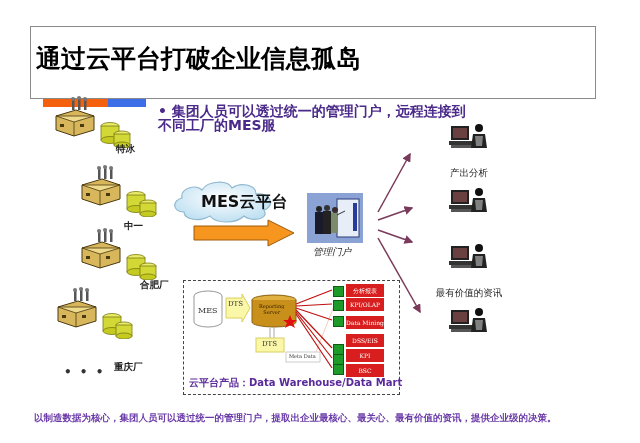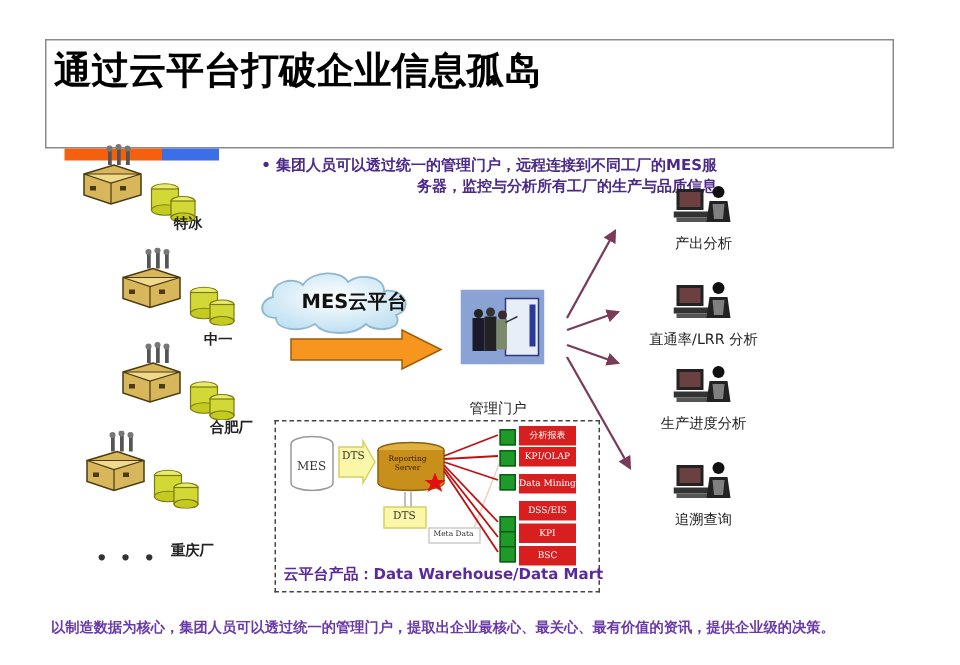--- a/index.html
+++ b/index.html
@@ -7,40 +7,40 @@
     width: 640px; height: 443px; position: relative; overflow: hidden;
     background: #ffffff;
     font-family: "DejaVu Sans", "Liberation Sans", sans-serif;
   }
   .abs { position: absolute; }
   .title-box {
     left: 30px; top: 26px; width: 566px; height: 73px;
     border: 1px solid #8a8a8a; box-sizing: border-box; background: #fff;
   }
   .title-text {
-    left: 36px; top: 30px; font-size: 25px; font-weight: bold; color: #000;
+    left: 36px; top: 42px; font-size: 25px; font-weight: bold; color: #000;
     letter-spacing: 0px; white-space: nowrap; font-family: Liberation Mono, monospace;
   }
   .bar-orange { left: 43px; top: 99px; width: 65px; height: 8px; background: #f4600c; }
   .bar-blue { left: 108px; top: 99px; width: 38px; height: 8px; background: #3c6ee8; }
 
   .bullet {
-    left: 158px; top: 104px; width: 320px; font-size: 10px; font-weight: bold;
-    color: #4b2a8a; line-height: 14px; text-align: right;
+    left: 158px; top: 104px; width: 320px; font-size: 14px; font-weight: bold;
+    color: #4b2a8a; line-height: 14px;
   }
   .factory { width: 90px; height: 52px; }
   .plant-label { font-size: 9.5px; font-weight: bold; color: #222; white-space: nowrap; }
   .dots { font-size: 12px; font-weight: bold; color: #333; letter-spacing: 2px; }
 
-  .cloud-label { left: 201px; top: 192px; font-size: 13px; font-weight: bold; color: #111; white-space: nowrap; }
+  .cloud-label { left: 201px; top: 192px; font-size: 16px; font-weight: bold; color: #111; white-space: nowrap; }
   .portal-img { left: 307px; top: 193px; width: 56px; height: 50px; }
-  .portal-label { left: 313px; top: 266px; font-size: 9.5px; color: #222; white-space: nowrap; }
+  .portal-label { left: 313px; top: 246px; font-size: 9.5px; color: #222; white-space: nowrap; font-style: italic; }
 
   .analysis { width: 110px; text-align: center; }
-  .analysis .lbl { font-size: 9.5px; color: #222; white-space: nowrap; margin-top: 2px; }
+  .analysis .lbl { font-size: 9.5px; color: #222; white-space: nowrap; margin-top: 13px; }
 
   .dw-box {
     left: 183px; top: 280px; width: 217px; height: 115px;
     border: 1.5px dashed #444; box-sizing: border-box;
   }
   .dw-caption { left: 189px; top: 376px; font-size: 10px; font-weight: bold; color: #5a2a9a; white-space: nowrap; }
   .red-tag {
     position: absolute; left: 346px; width: 38px; height: 13px; background: #d81e1e;
     color: #fff; font-size: 6px; text-align: center; line-height: 13px; font-family: "DejaVu Serif", serif;
     white-space: nowrap; overflow: hidden;
@@ -55,21 +55,20 @@
 </head>
 <body>
 
 <div class="abs title-box"></div>
 <div class="abs title-text">通过云平台打破企业信息孤岛</div>
 <div class="abs bar-orange"></div>
 <div class="abs bar-blue"></div>
 
 <div class="abs bullet">
   <div>• 集团人员可以透过统一的管理门户，远程连接到不同工厂的MES服</div>
-  <div>务器，监控与分析所有工厂的生产与品质信息</div>
 </div>
 
 <svg width="0" height="0" style="position:absolute">
   <defs>
     <g id="factory-g">
 
       <rect x="22" y="2" width="2.5" height="12" fill="#555"></rect>
       <rect x="28" y="1" width="2.5" height="13" fill="#555"></rect>
       <rect x="34" y="2" width="2.5" height="12" fill="#555"></rect>
       <circle cx="23" cy="3" r="2" fill="#777"></circle>
@@ -104,21 +103,21 @@
 </svg>
 
 <svg class="abs factory" style="left:50px;top:96px">
     <use href="#factory-g"></use>
   </svg>
 <div class="abs plant-label" style="left:116px;top:143px">特冰</div>
 
 <svg class="abs factory" style="left:76px;top:165px">
     <use href="#factory-g"></use>
   </svg>
-<div class="abs plant-label" style="left:136px;top:220px">中一</div>
+<div class="abs plant-label" style="left:124px;top:220px">中一</div>
 
 <svg class="abs factory" style="left:76px;top:228px">
     <use href="#factory-g"></use>
   </svg>
 <div class="abs plant-label" style="left:140px;top:279px">合肥厂</div>
 
 <svg class="abs factory" style="left:52px;top:287px">
     <use href="#factory-g"></use>
   </svg>
 <div class="abs plant-label" style="left:114px;top:361px">重庆厂</div>
@@ -169,33 +168,31 @@
 <div class="abs analysis" style="left:414px;top:122px">
   <svg width="40" height="28">
       <use href="#worker-g"></use>
     </svg>
   <div class="lbl">产出分析</div>
 </div>
 <div class="abs analysis" style="left:414px;top:186px">
   <svg width="40" height="28">
       <use href="#worker-g"></use>
     </svg>
-  <div class="lbl">直通率/LRR 分析</div>
 </div>
 <div class="abs analysis" style="left:414px;top:242px">
   <svg width="40" height="28">
       <use href="#worker-g"></use>
     </svg>
-  <div class="lbl">生产进度分析</div>
+  <div class="lbl">最有价值的资讯</div>
 </div>
 <div class="abs analysis" style="left:414px;top:306px">
   <svg width="40" height="28">
       <use href="#worker-g"></use>
     </svg>
-  <div class="lbl">追溯查询</div>
 </div>
 
 <div class="abs dw-box"></div>
 
 <svg class="abs" style="left:186px;top:284px" width="160" height="90">
 
   <ellipse cx="22" cy="12" rx="14" ry="5" fill="#fff" stroke="#999"></ellipse>
   <path d="M8 12 L8 38 A14 5 0 0 0 36 38 L36 12" fill="#fff" stroke="#999"></path>
 
   <polygon points="40,14 56,14 56,10 64,24 56,38 56,34 40,34" fill="#fbf7a8" stroke="#d8d060"></polygon>

